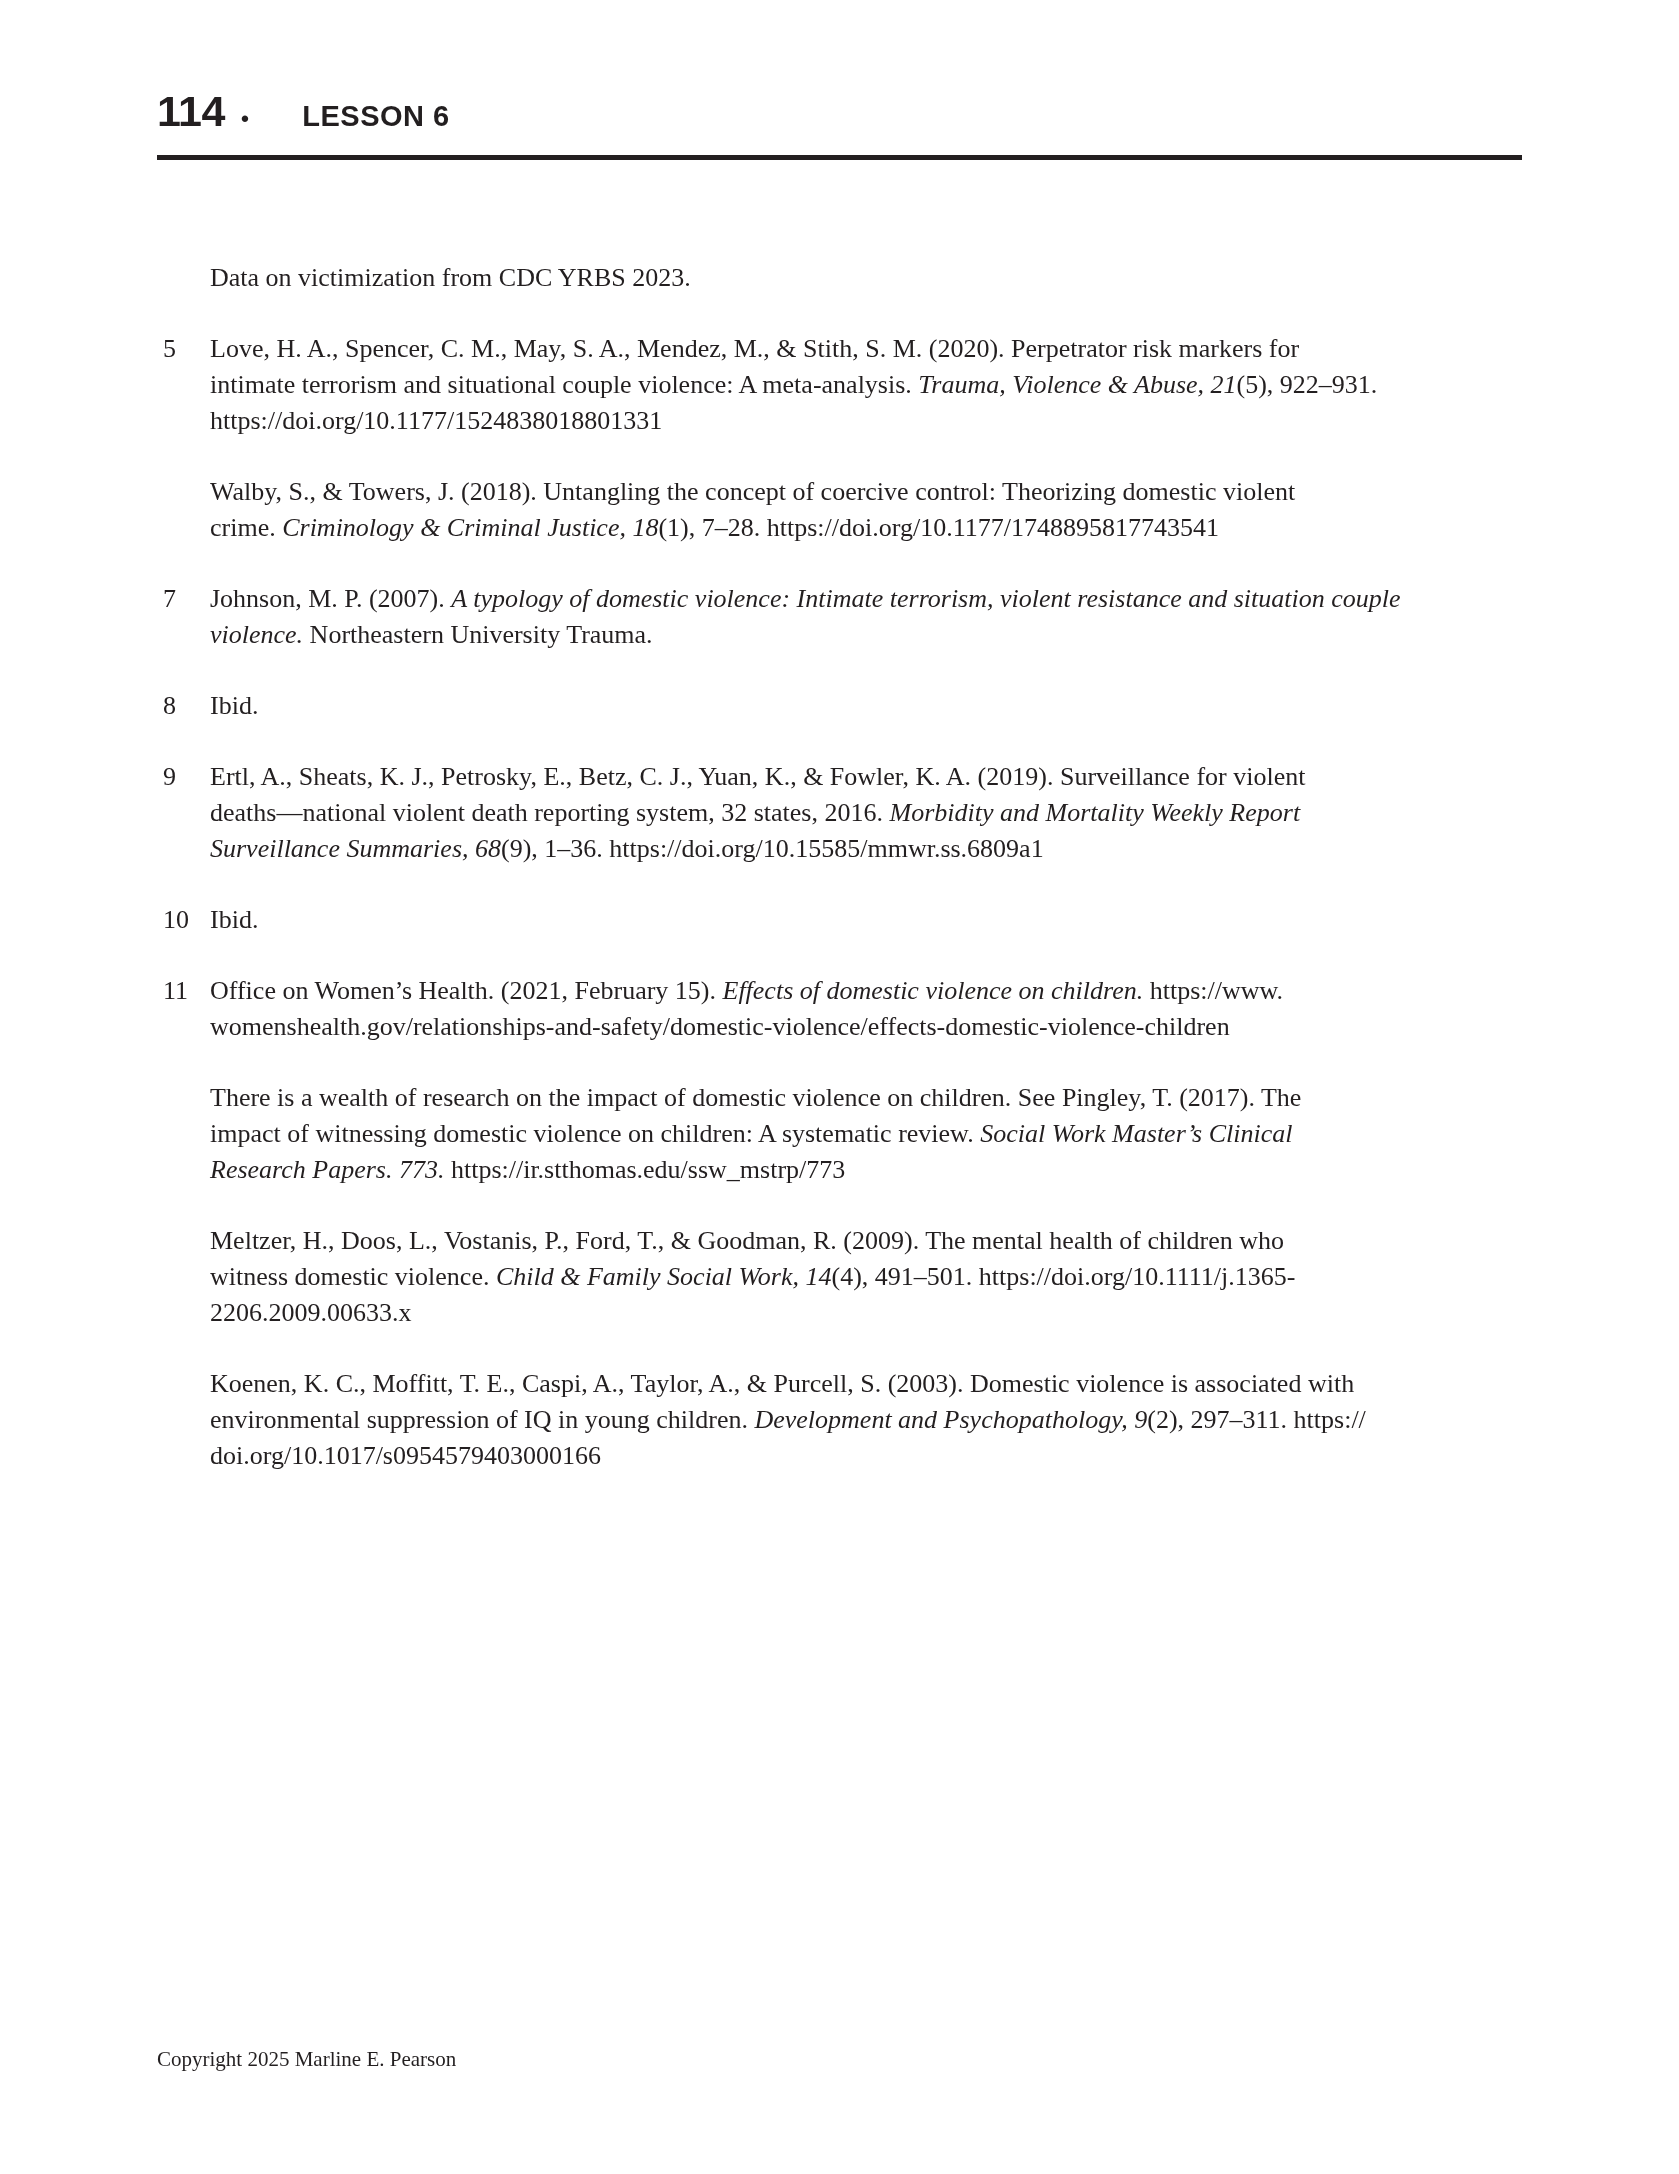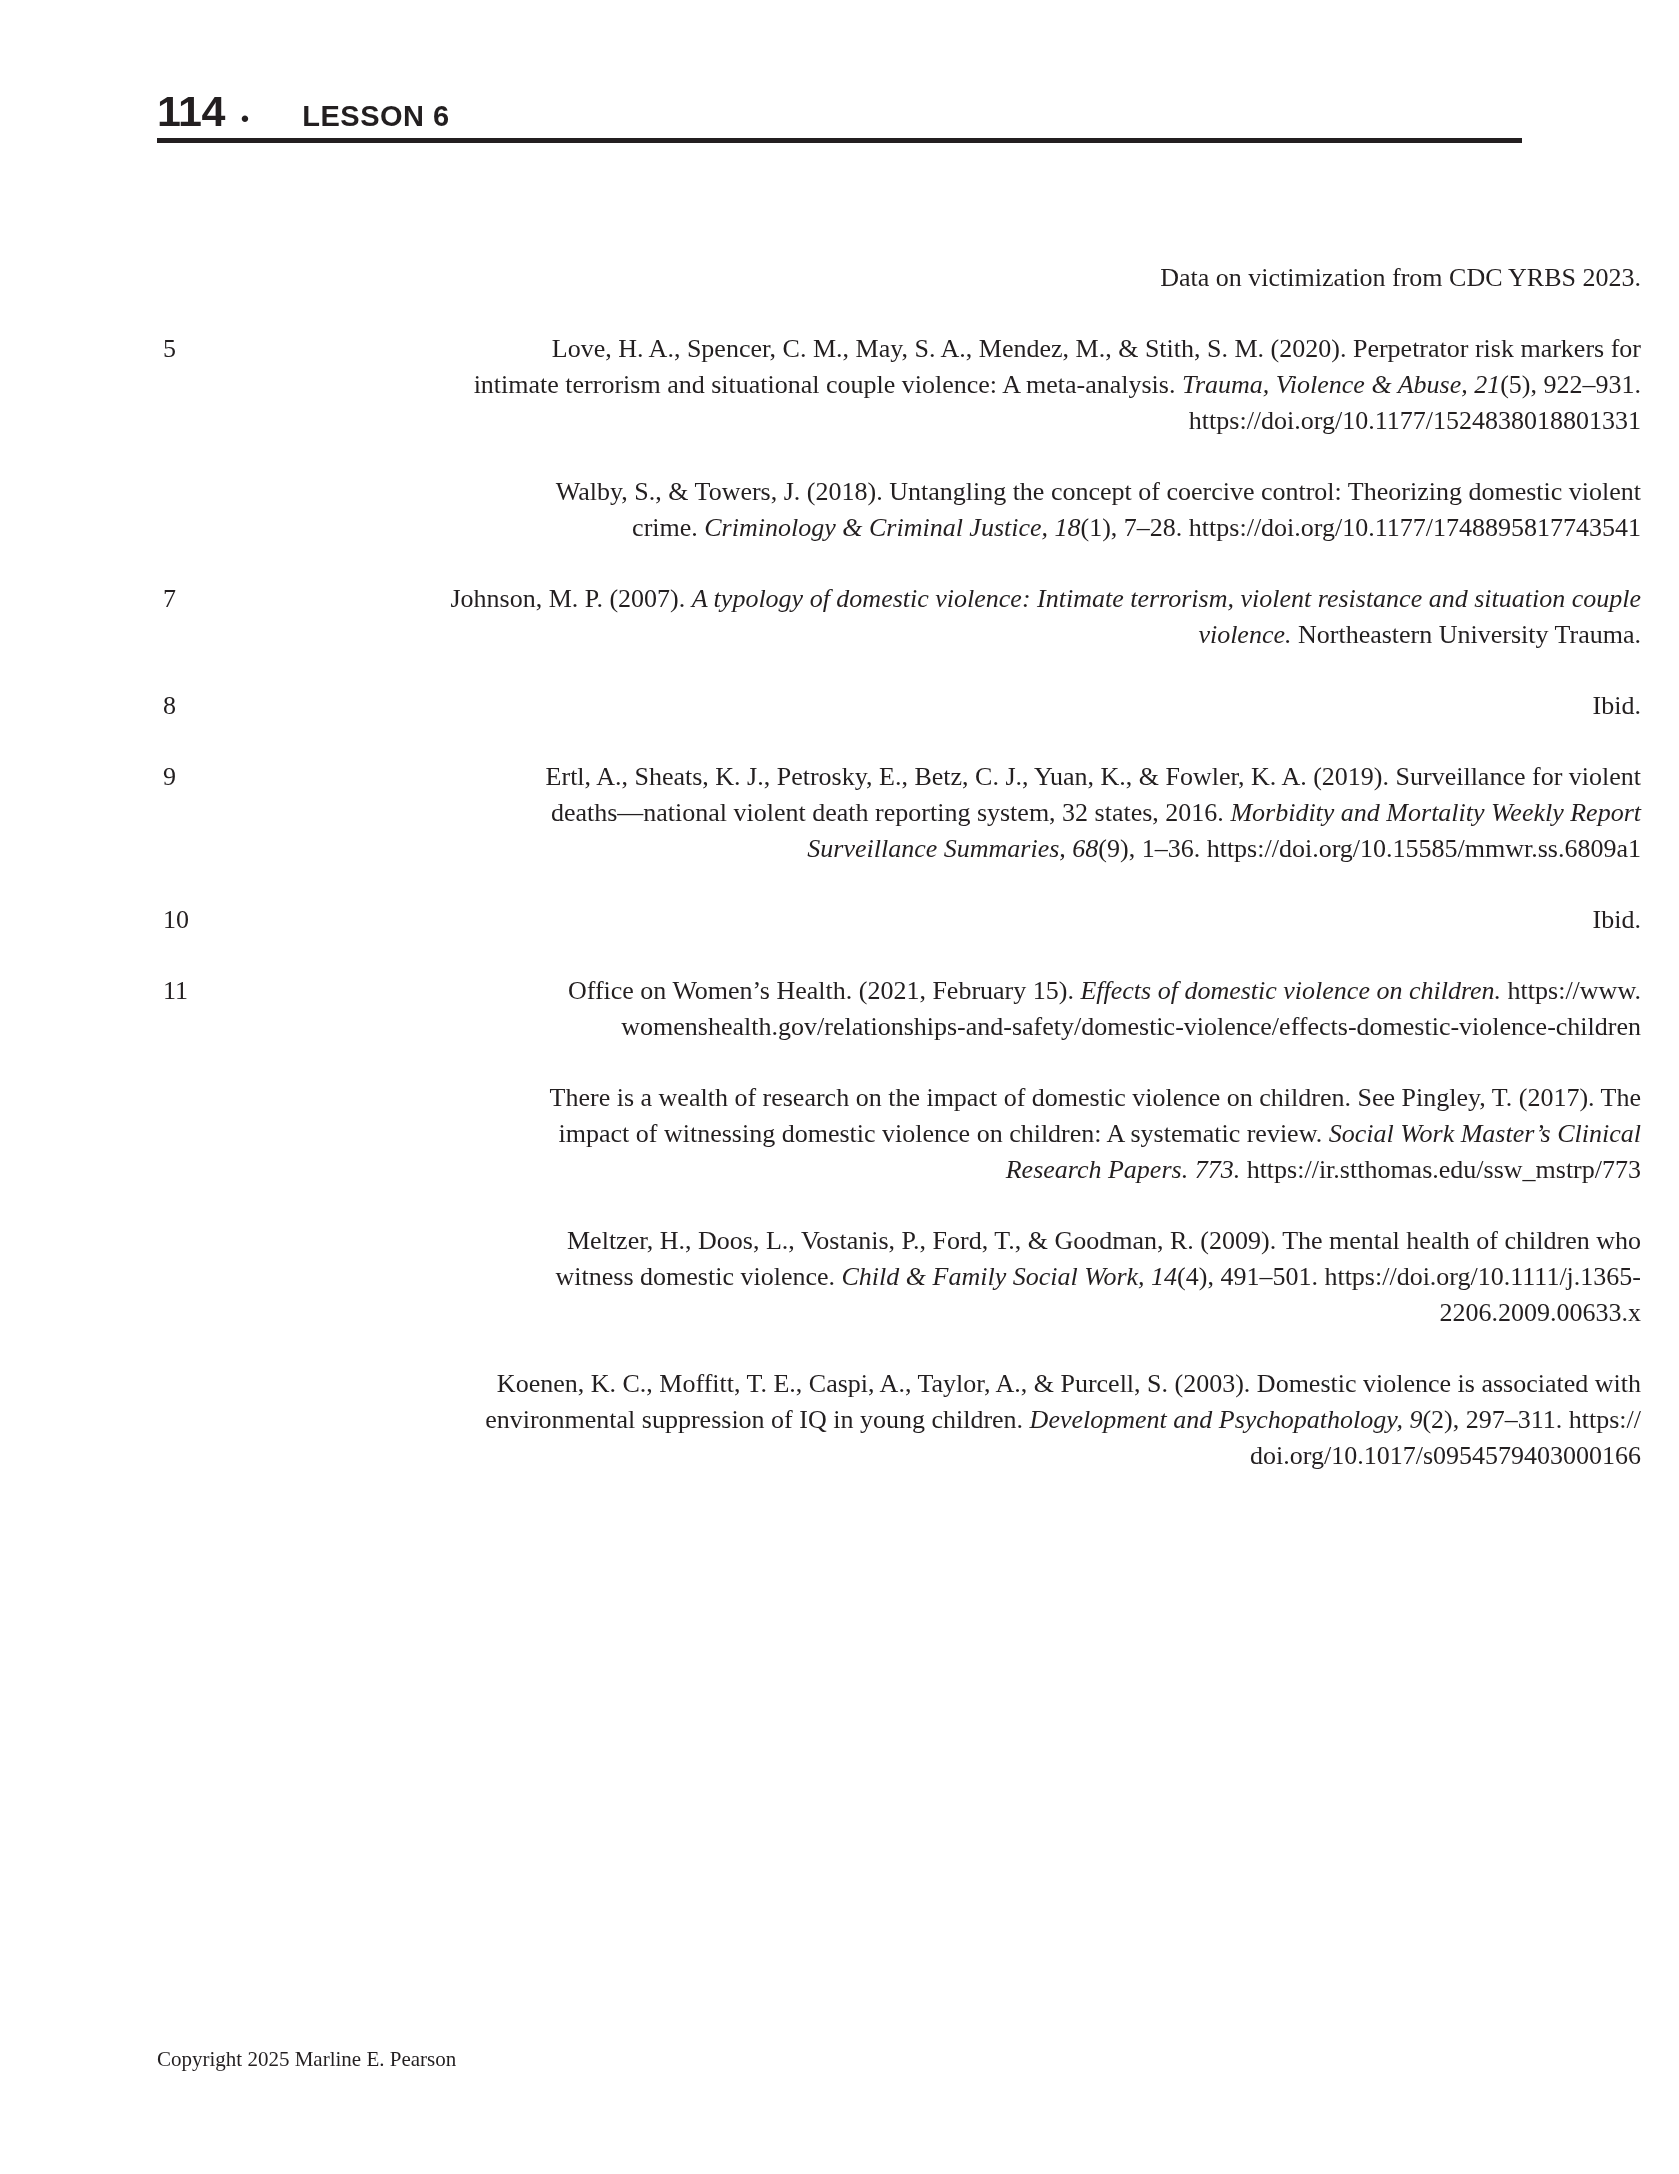--- a/index.html
+++ b/index.html
@@ -17,21 +17,21 @@
     font-family: "Liberation Serif", serif;
     overflow: hidden;
   }
   
   .header {
     position: absolute;
     left: 157px;
     top: 90px;
     width: 1365px;
     border-bottom: 5.6px solid #231f20;
-    padding-bottom: 5px;
+    padding-bottom: 22px;
     display: flex;
     align-items: baseline;
     font-family: "Liberation Sans", sans-serif;
     font-weight: bold;
     letter-spacing: -0.5px;
     white-space: nowrap;
   }
   .page-num {
     font-size: 43px;
     line-height: 1;
@@ -61,21 +61,20 @@
     margin-bottom: 35px;
   }
   .num {
     flex: 0 0 47px;
     width: 47px;
     text-align: left;
   }
   .txt {
     flex: 1 1 auto;
     min-width: 0;
-    text-align: right;
   }
   .txt span, .txt em {
     white-space: pre;
   }
   .txt em {
     font-style: italic;
   }
   
   .footer {
     position: absolute;

